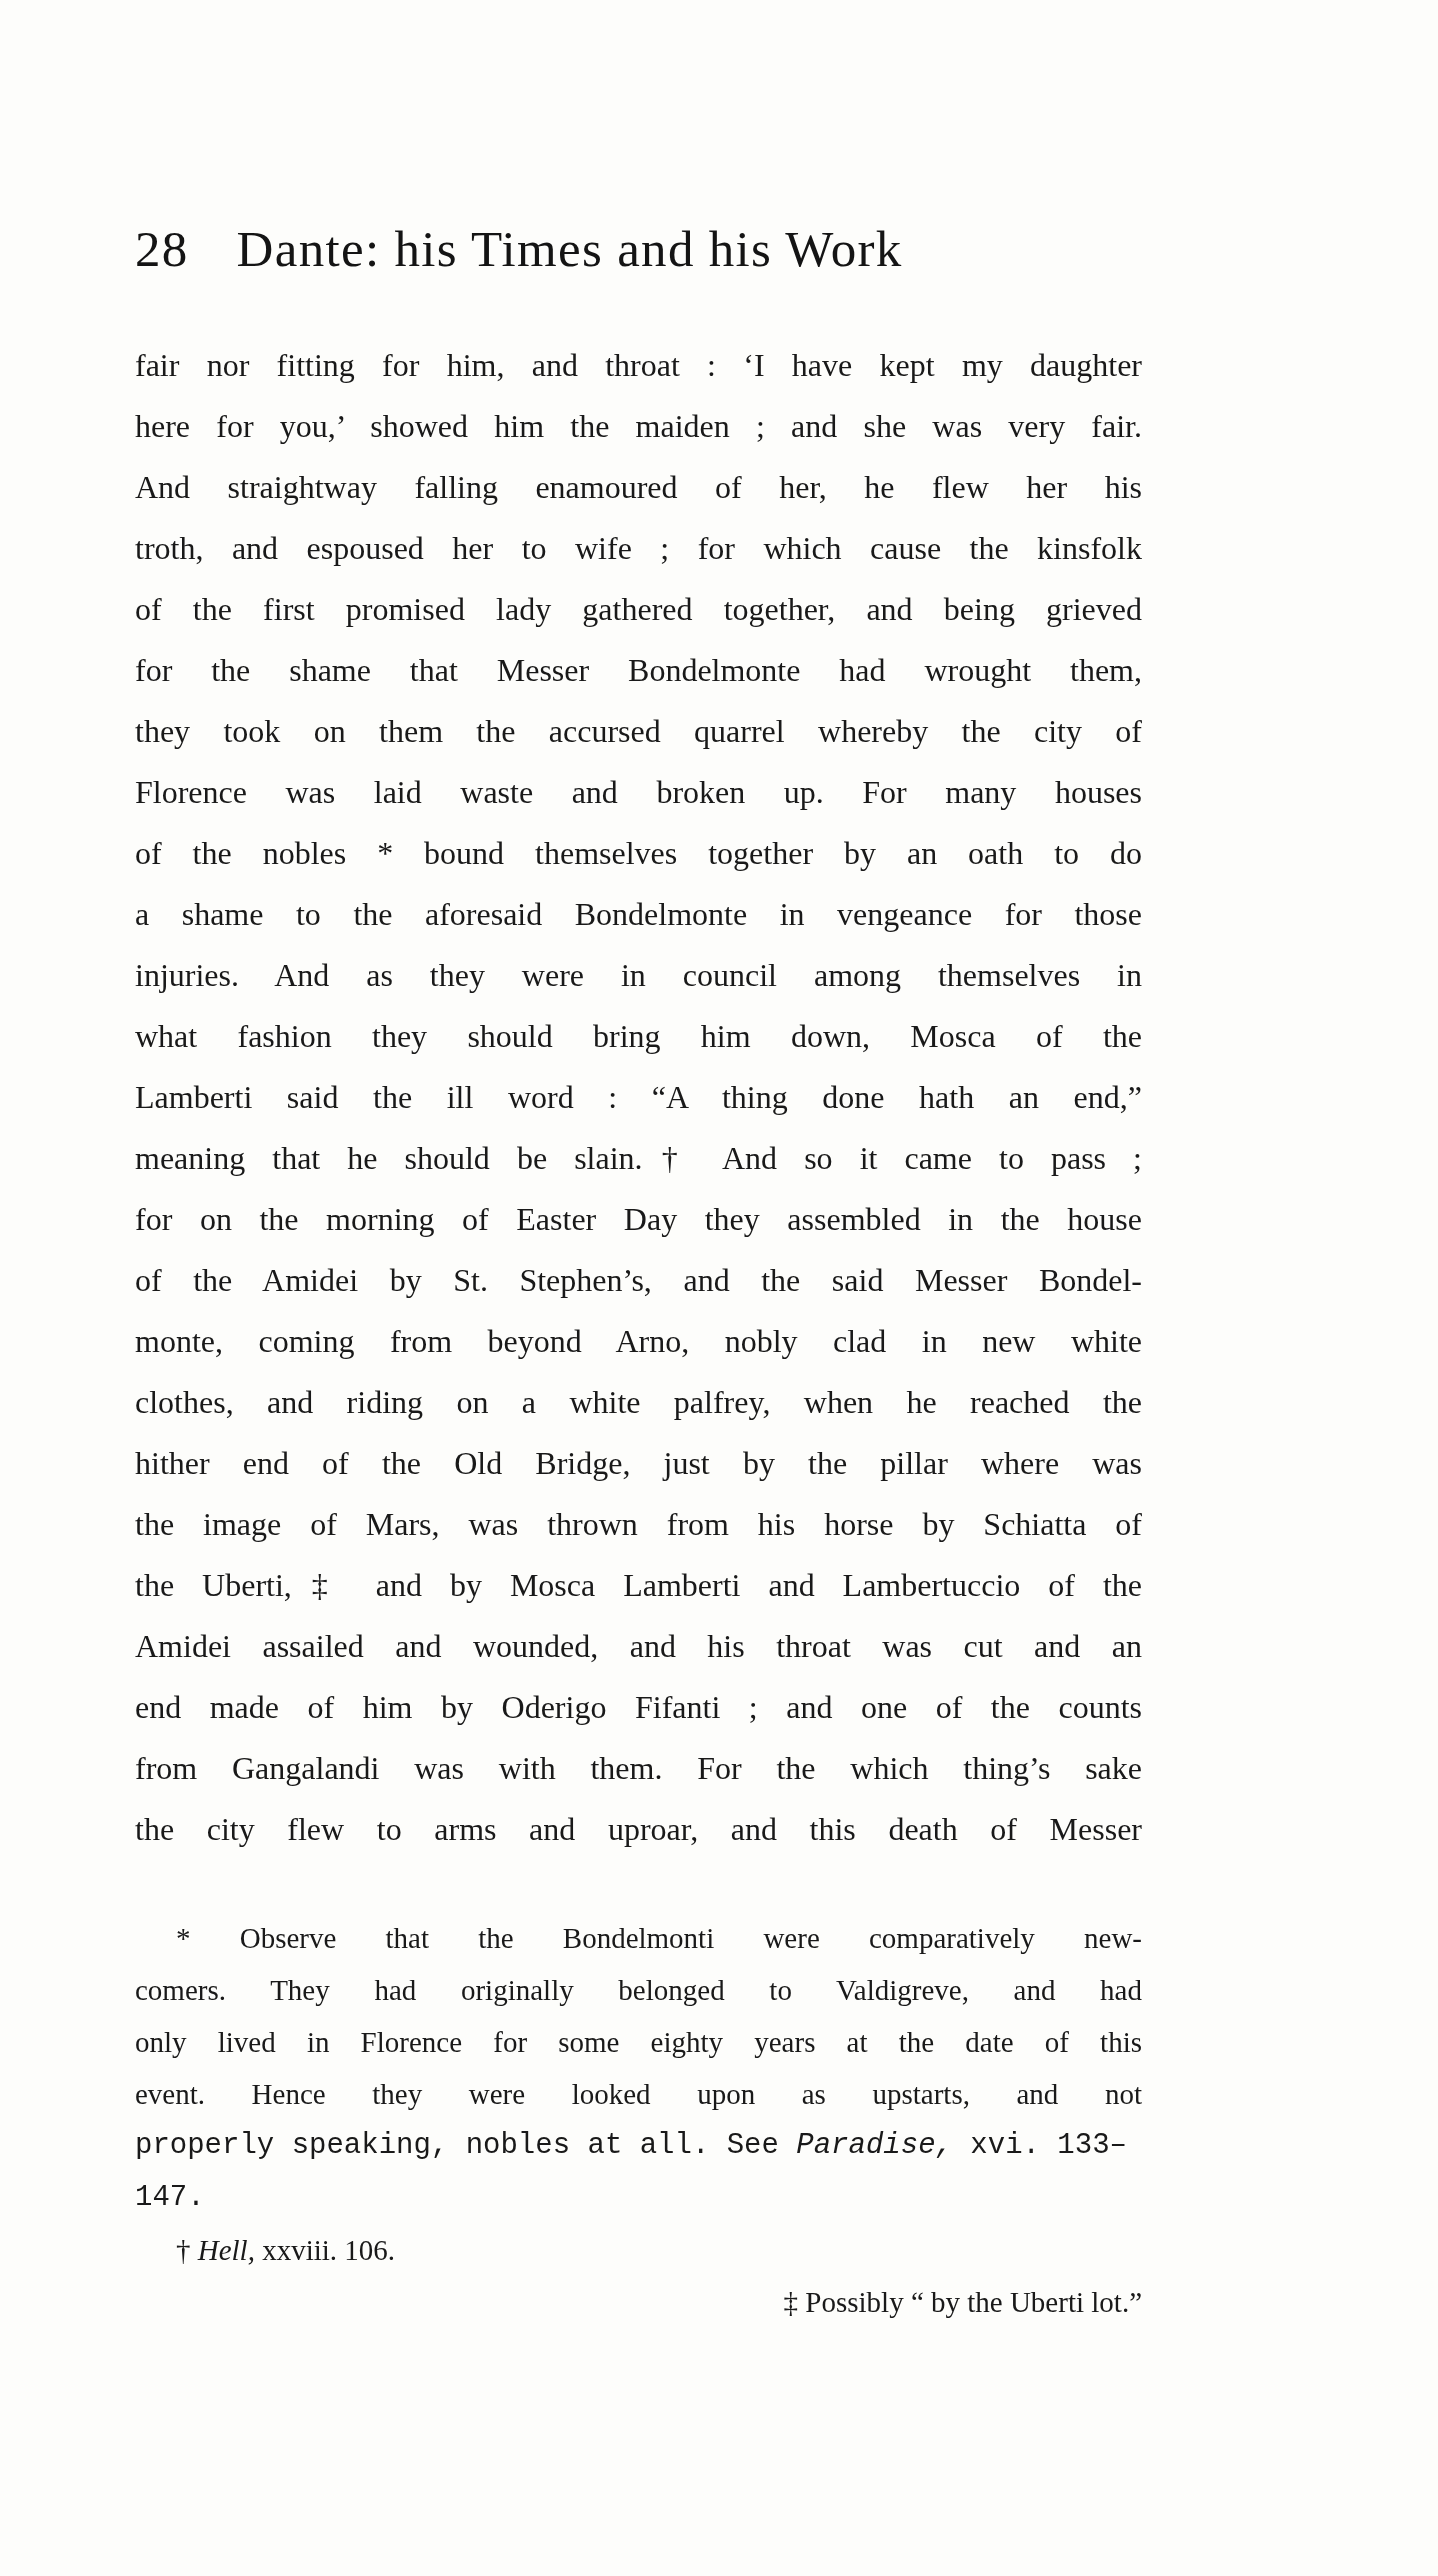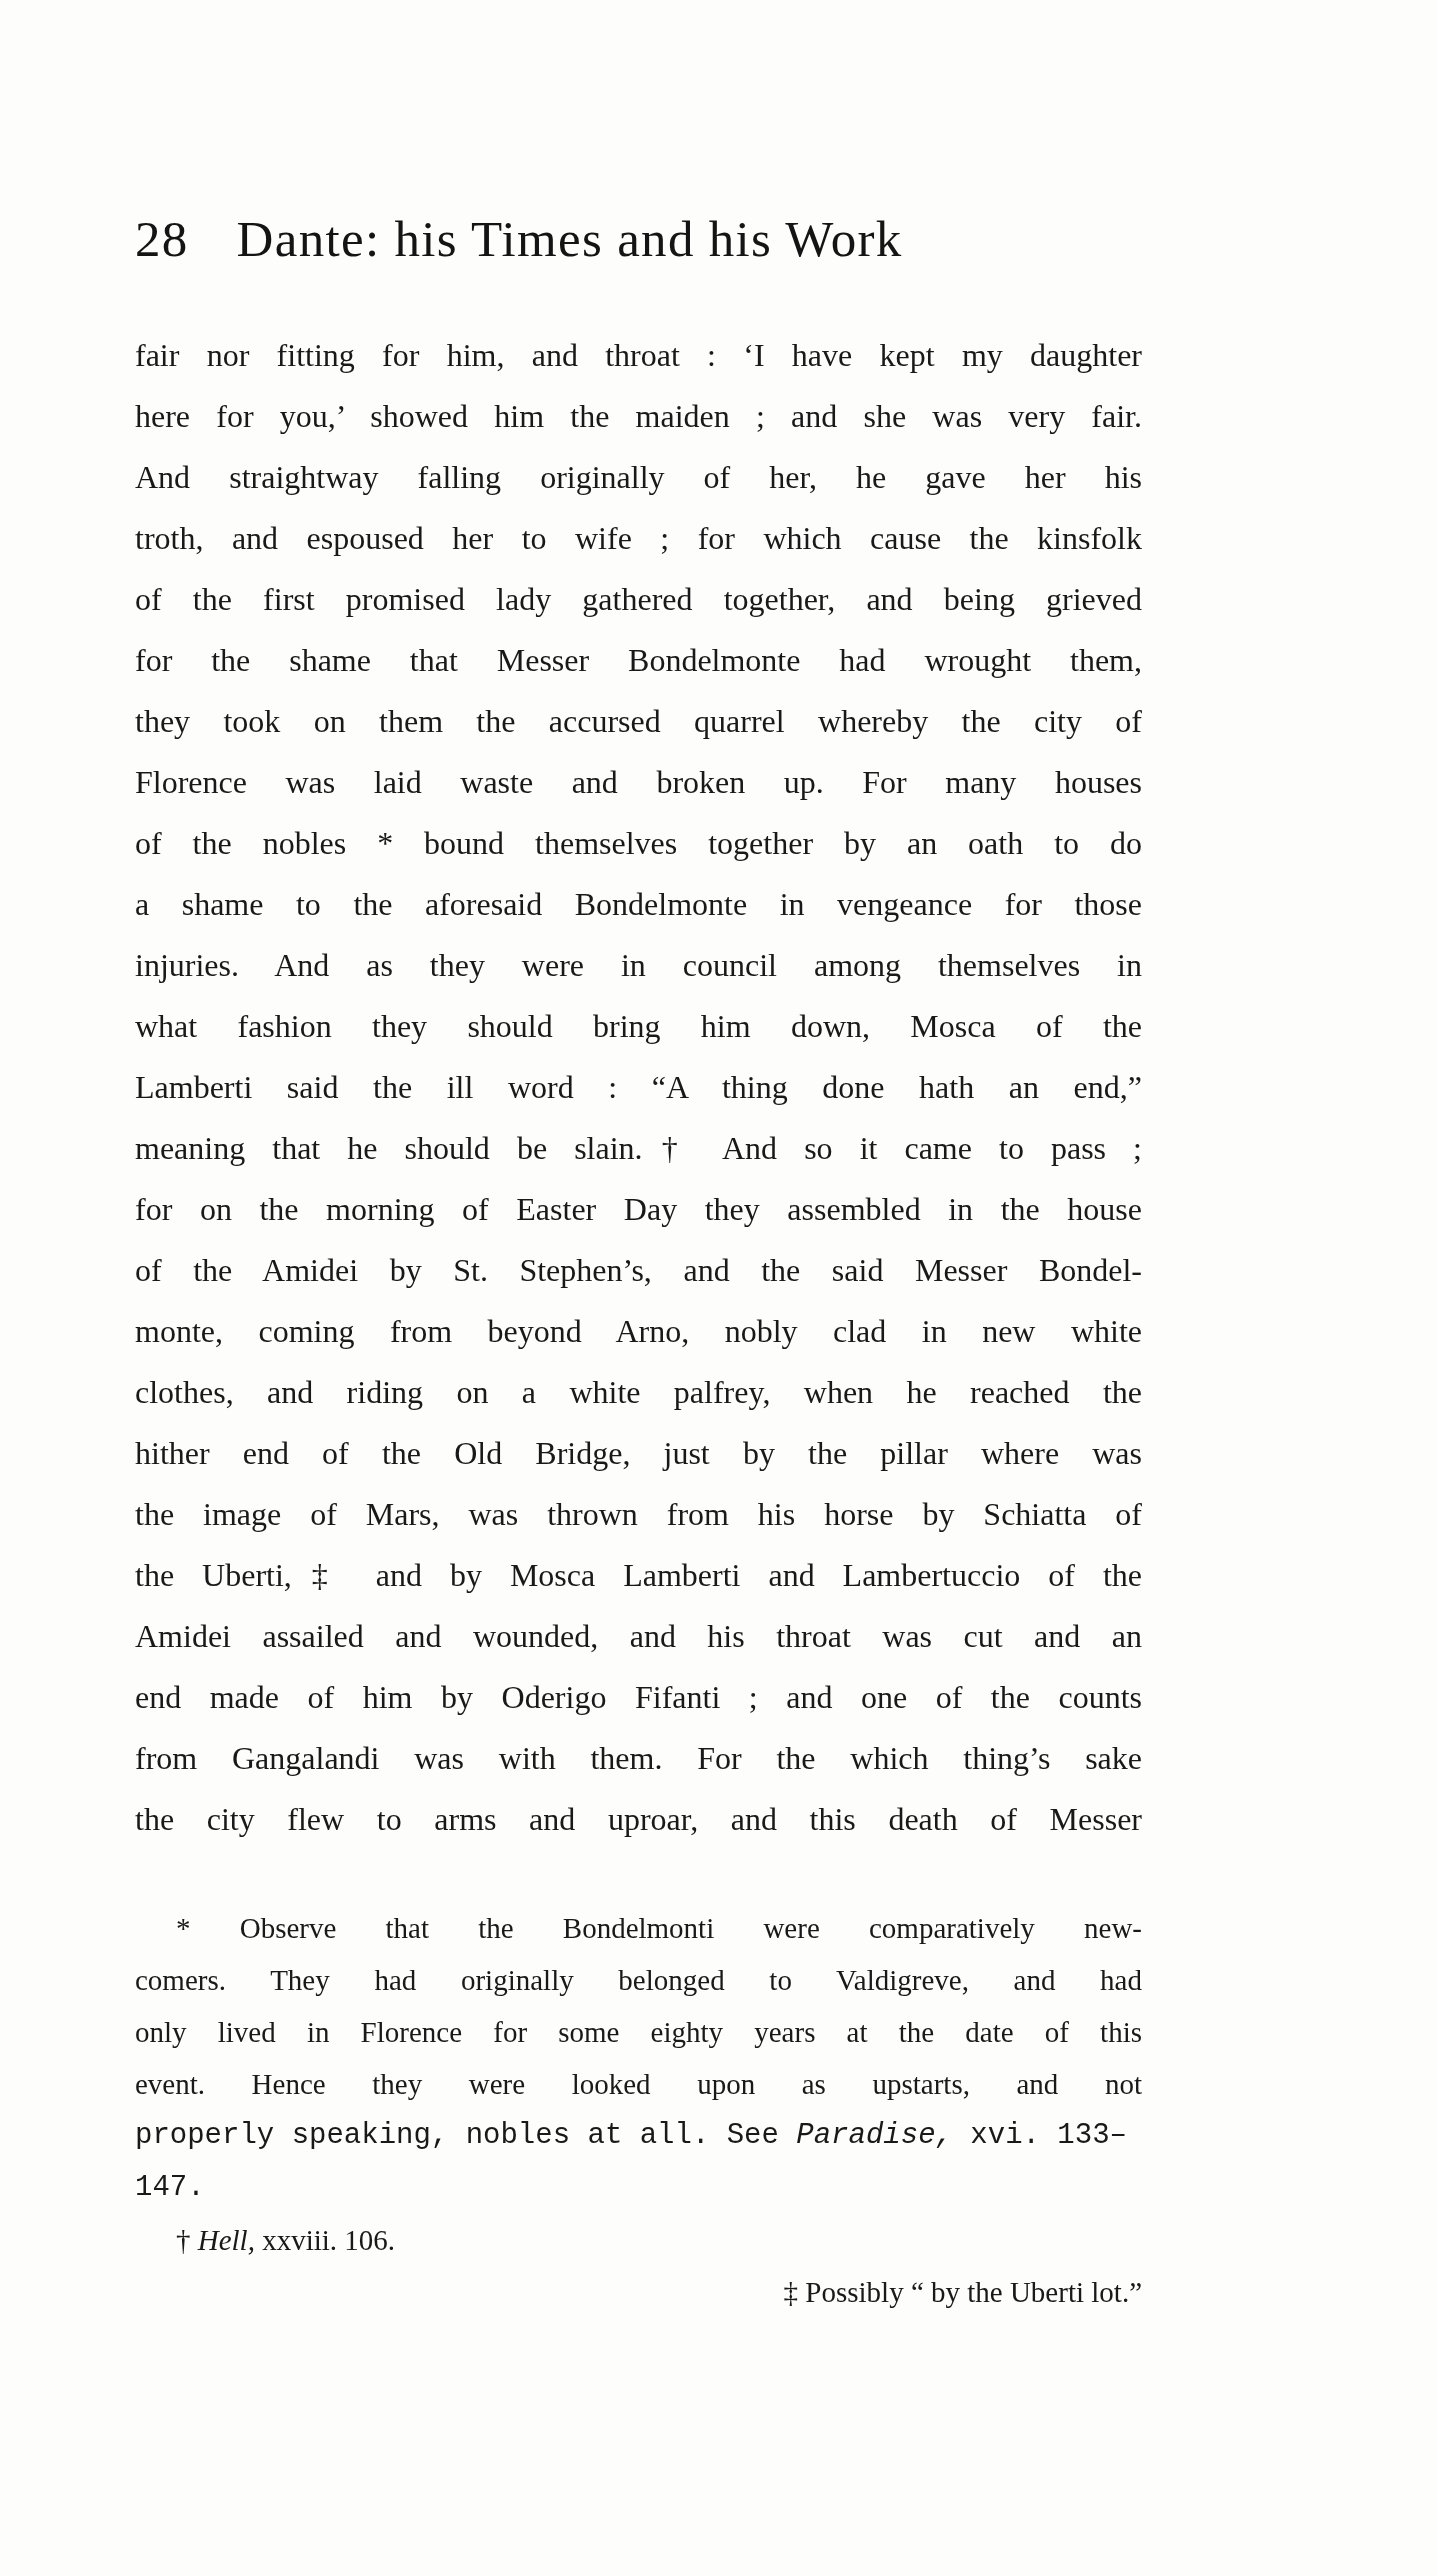--- a/index.html
+++ b/index.html
@@ -11,21 +11,21 @@
     width: 1439px;
     height: 2576px;
     background: #fdfdfb;
     color: #191919;
     overflow: hidden;
   }
 
   .content {
     position: absolute;
     left: 135px;
-    top: 210px;
+    top: 220px;
     width: 1007px;
   }
 
   .page-header {
     display: flex;
     align-items: baseline;
     gap: 48px;
     font-size: 51px;
     letter-spacing: 1.3px;
     color: #141414;
@@ -84,21 +84,21 @@
   <div class="content">
 
     <header class="page-header">
       <span>28</span>
       <span>Dante: his Times and his Work</span>
     </header>
 
     <main class="body-text">
       <div class="body-line">fair nor fitting for him, and throat : ‘I have kept my daughter</div>
       <div class="body-line">here for you,’ showed him the maiden ; and she was very fair.</div>
-      <div class="body-line">And straightway falling originally of her, he gave her his</div>
+      <div class="body-line">And straightway falling enamoured of her, he flew her his</div>
       <div class="body-line">troth, and espoused her to wife ; for which cause the kinsfolk</div>
       <div class="body-line">of the first promised lady gathered together, and being grieved</div>
       <div class="body-line">for the shame that Messer Bondelmonte had wrought them,</div>
       <div class="body-line">they took on them the accursed quarrel whereby the city of</div>
       <div class="body-line">Florence was laid waste and broken up. For many houses</div>
       <div class="body-line">of the nobles * bound themselves together by an oath to do</div>
       <div class="body-line">a shame to the aforesaid Bondelmonte in vengeance for those</div>
       <div class="body-line">injuries. And as they were in council among themselves in</div>
       <div class="body-line">what fashion they should bring him down, Mosca of the</div>
       <div class="body-line">Lamberti said the ill word : “A thing done hath an end,”</div>

